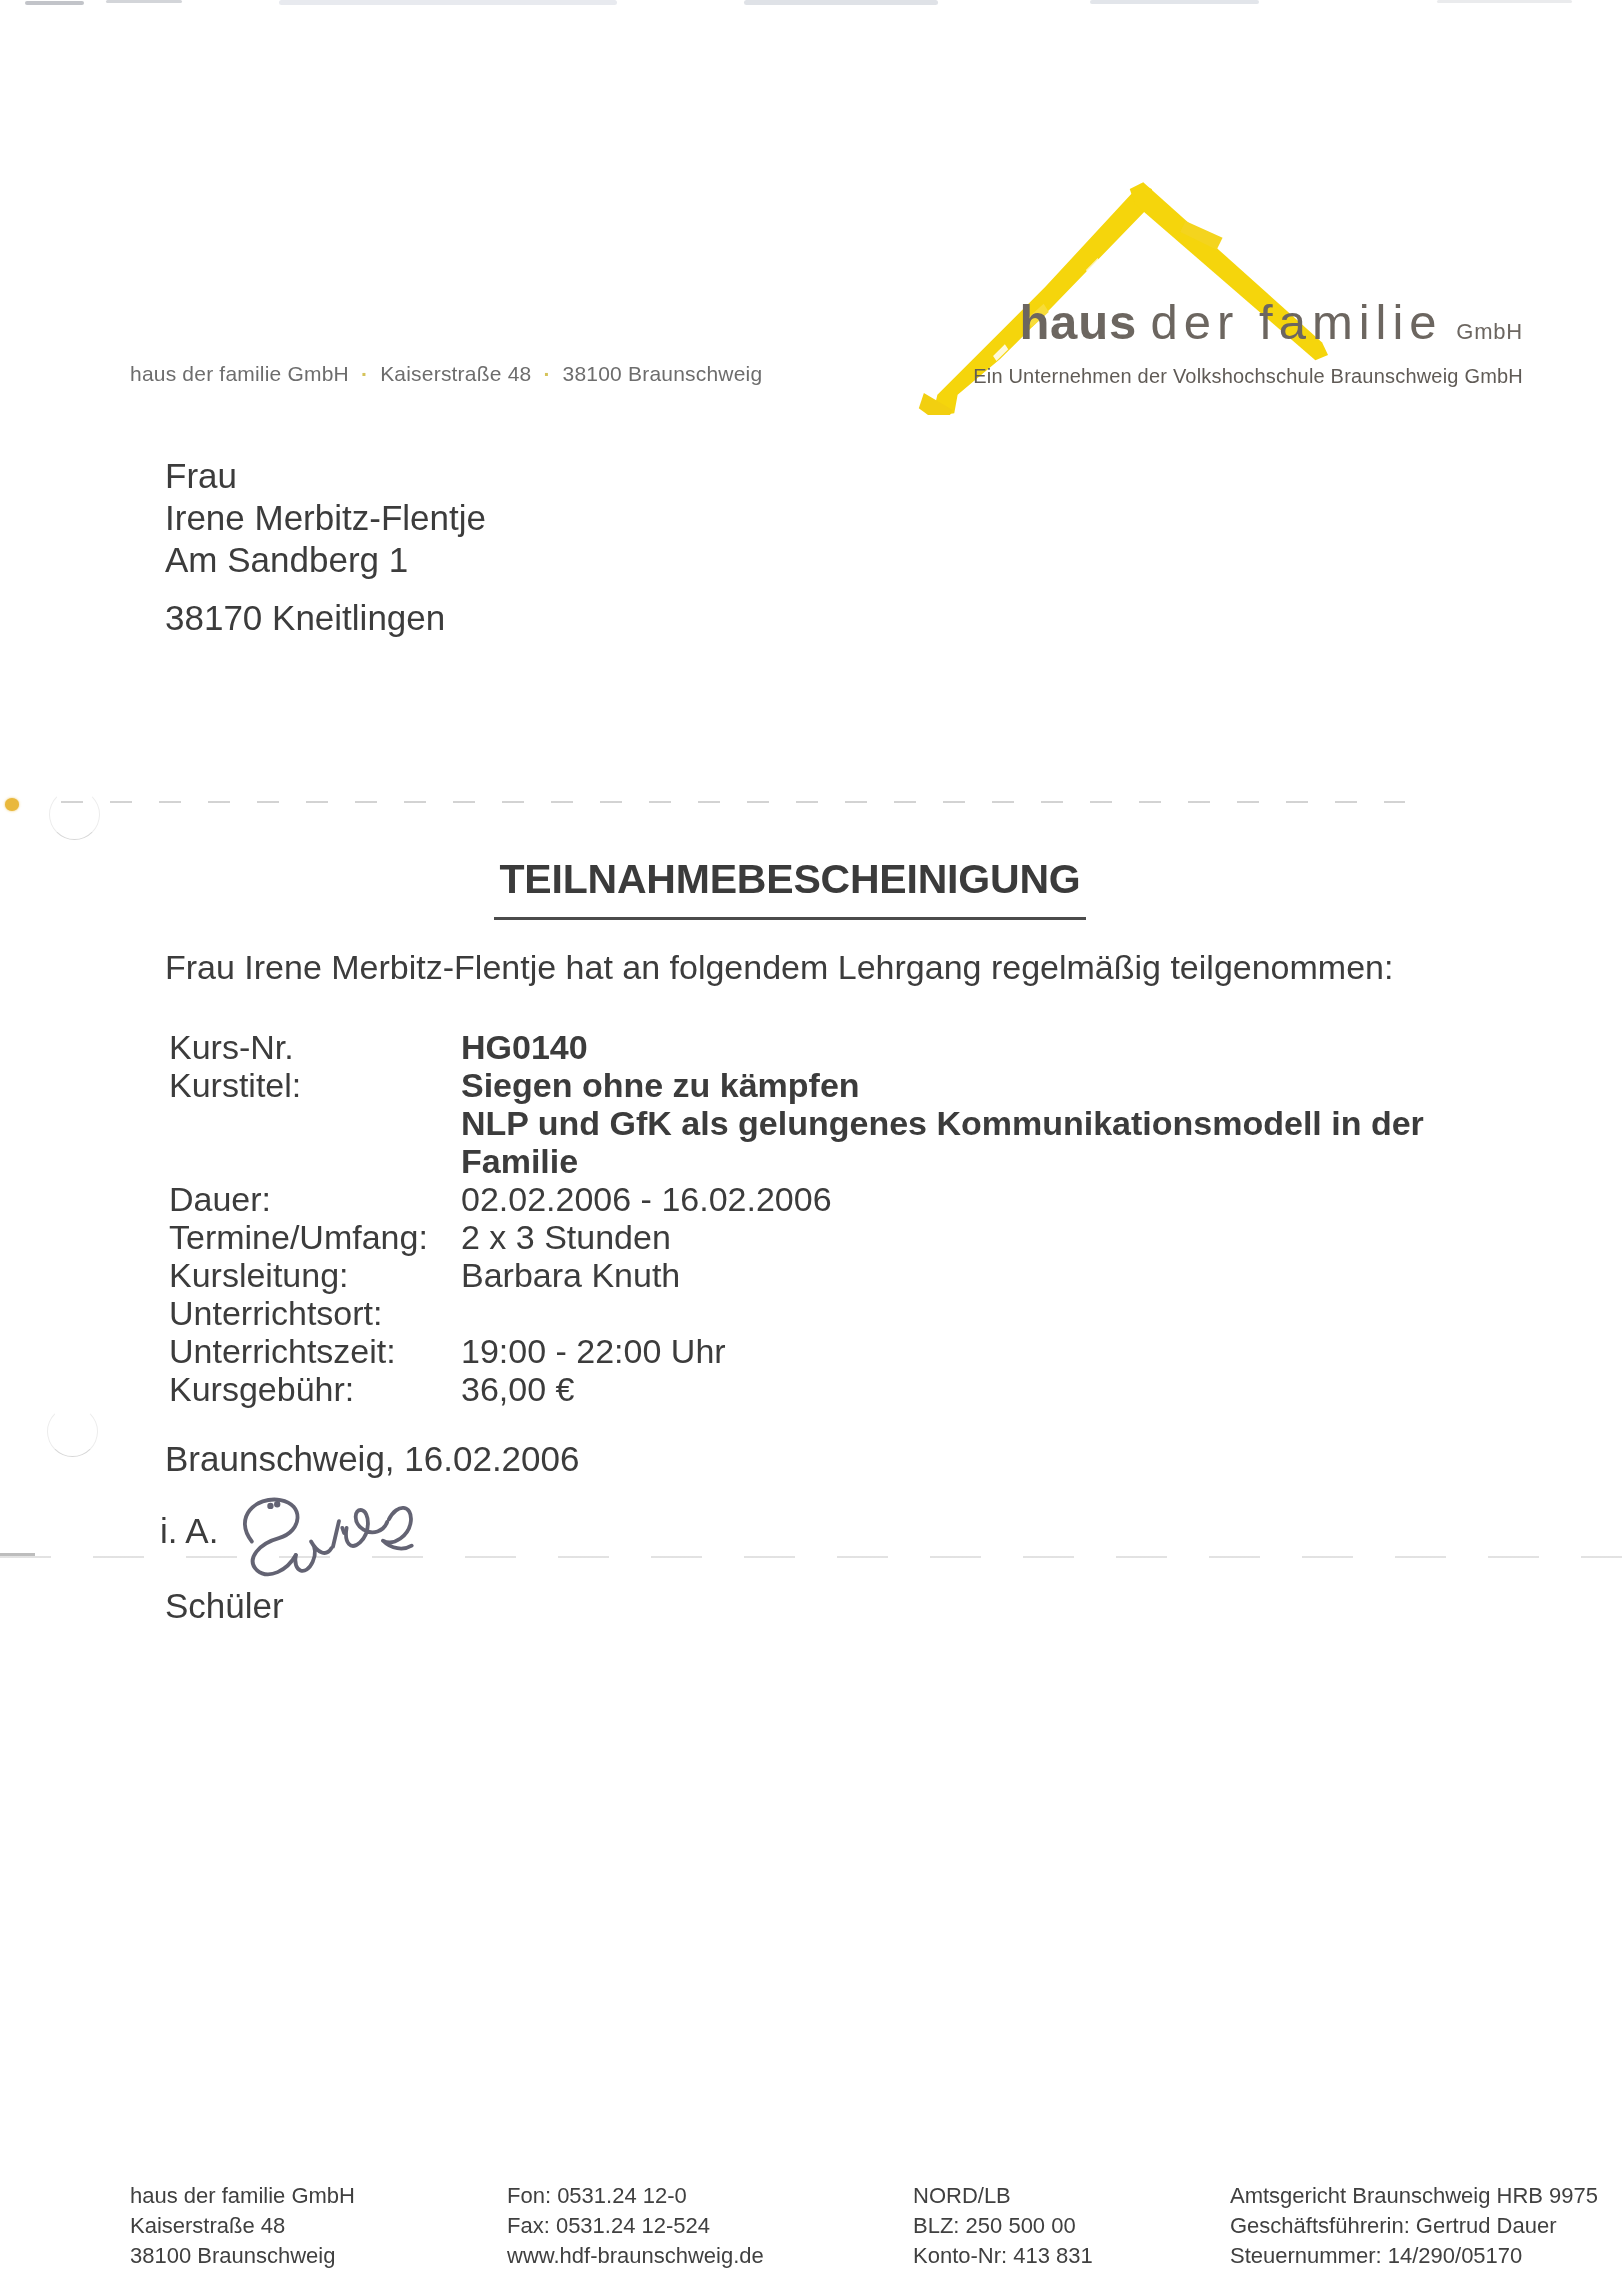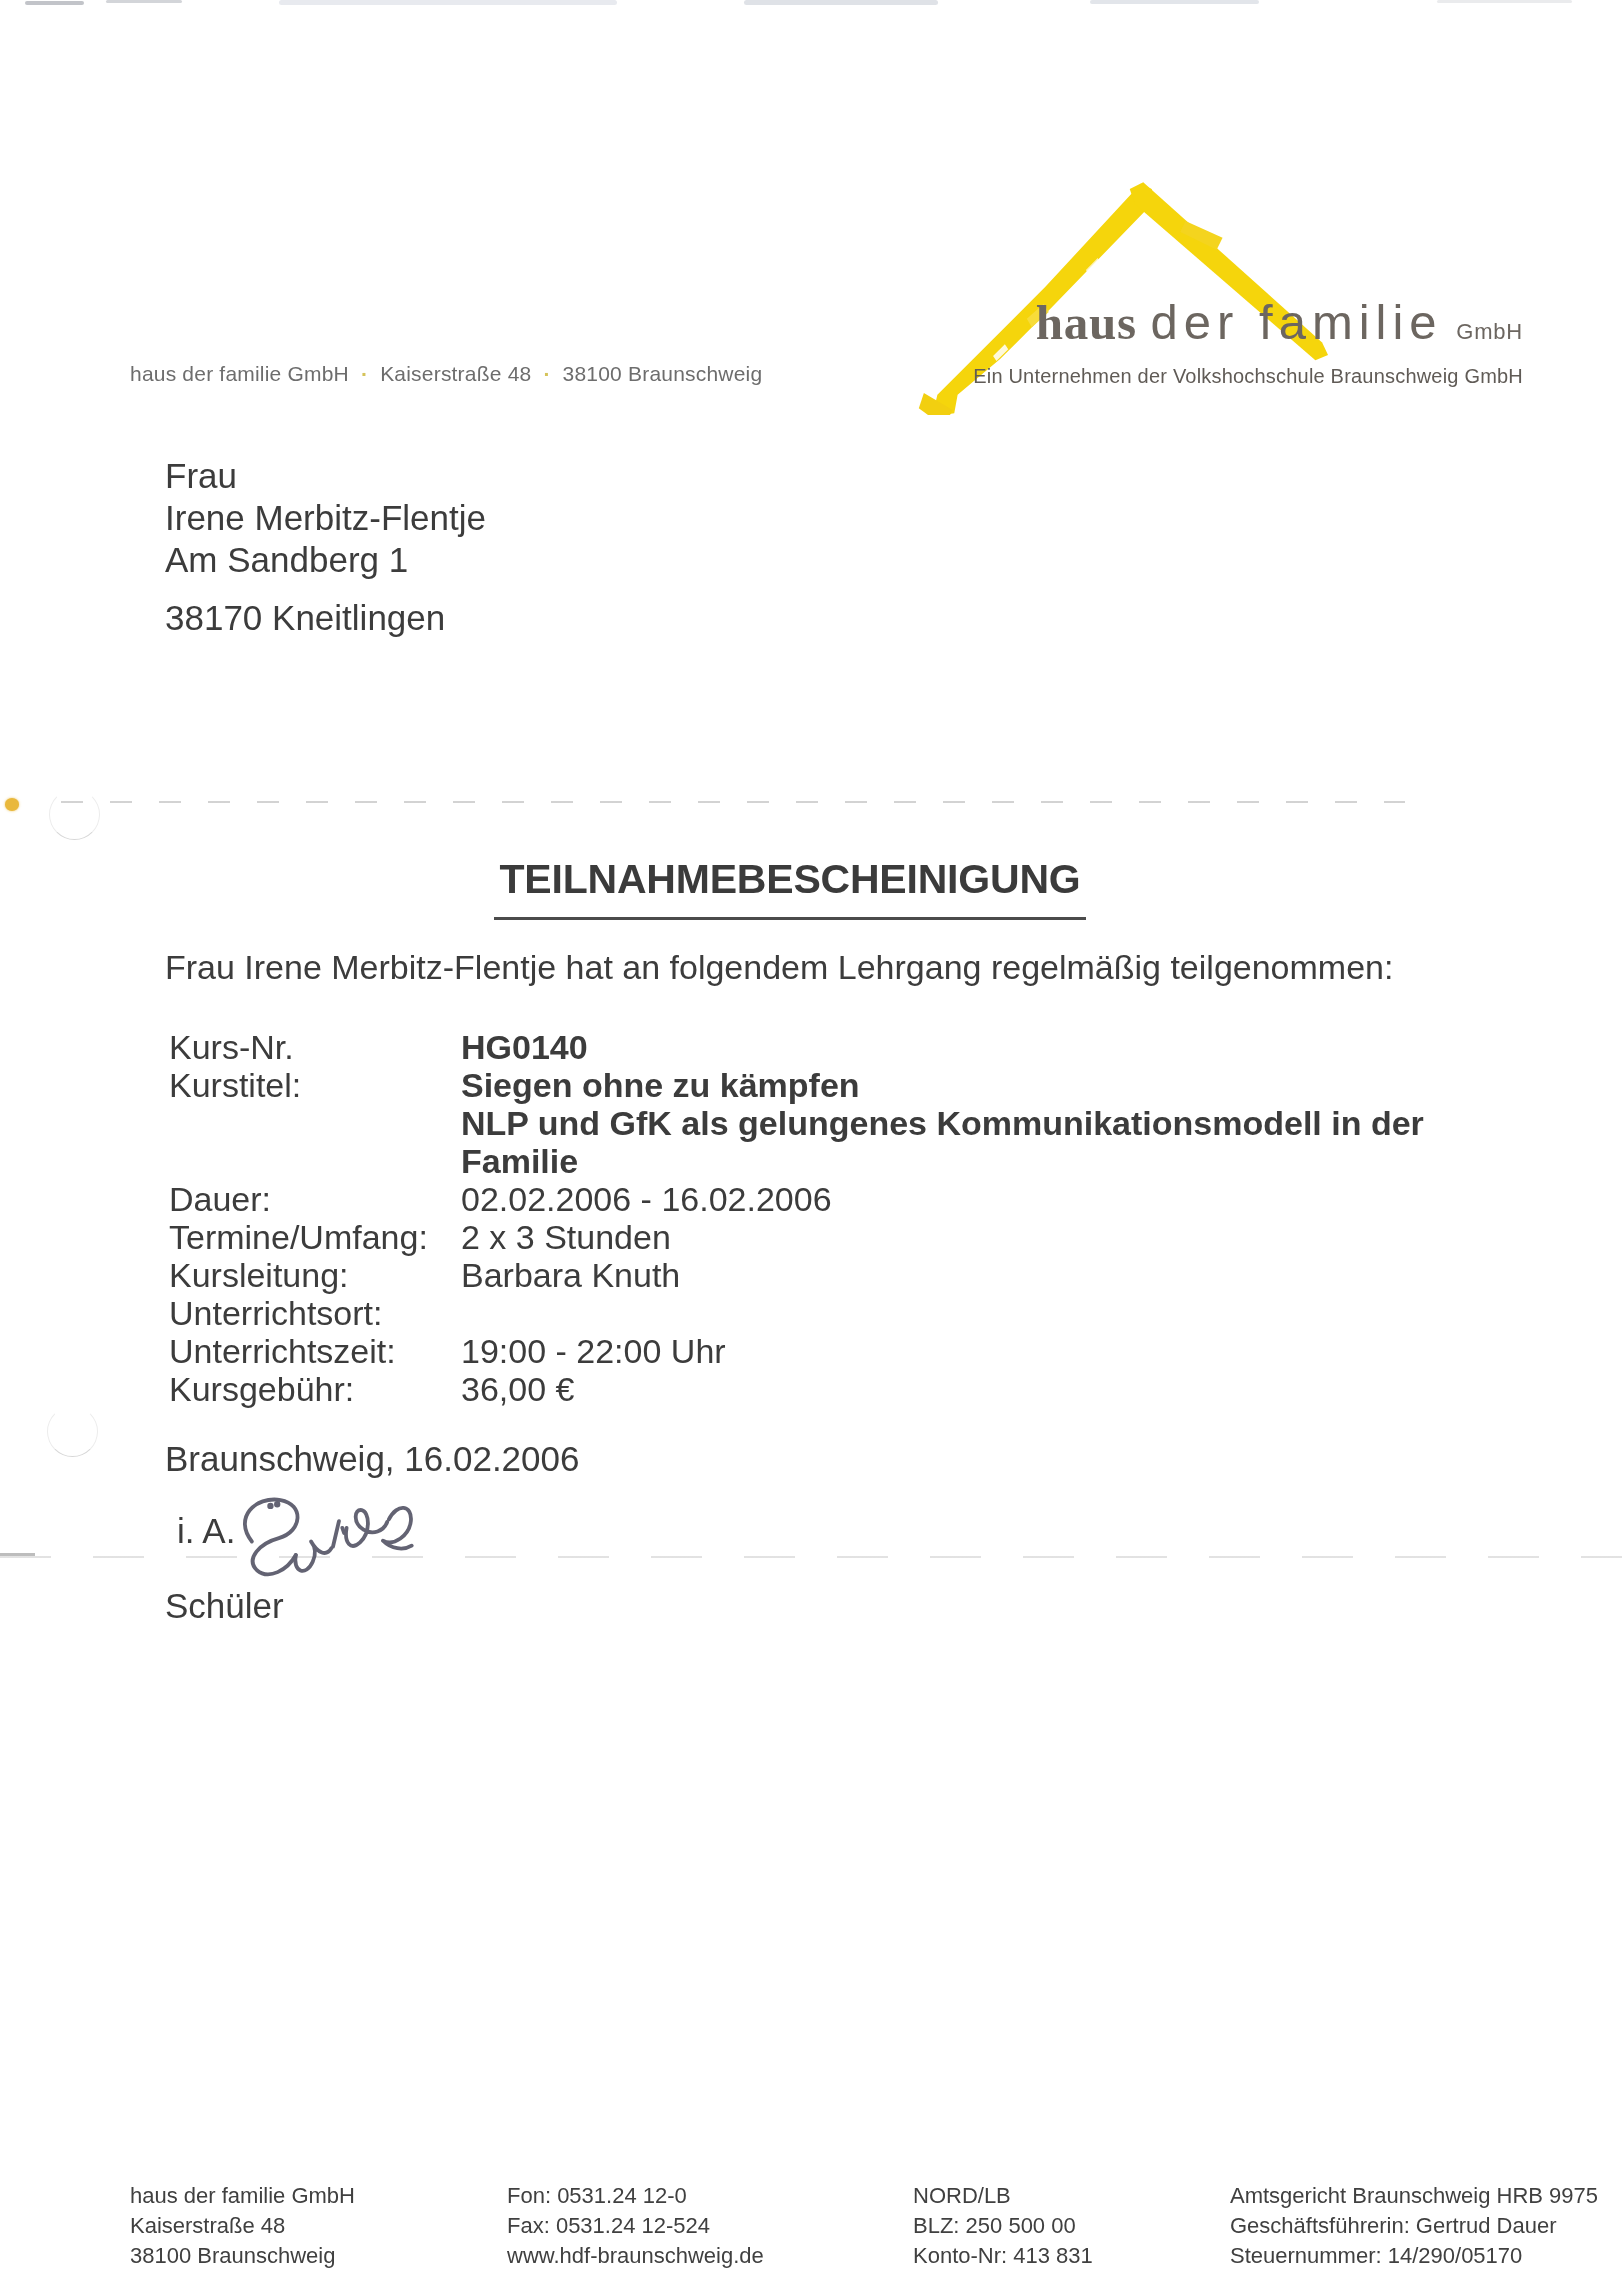--- a/index.html
+++ b/index.html
@@ -43,21 +43,21 @@
     font-size:21px;color:#6d6d6d;letter-spacing:0.2px;white-space:nowrap;
   }
   .sender-sep{color:#d5c35a;font-weight:bold;padding:0 12px;}
 
   .logo-roof{top:145px;left:917px;width:439px;height:270px;}
   .logo-text{
     top:298px;right:100px;text-align:right;white-space:nowrap;
     color:#6c6660;line-height:1;
   }
   .logo-main{font-size:49px;}
-  .logo-main .w-bold{font-weight:bold;letter-spacing:0.8px;font-family:Liberation Serif, serif;}
+  .logo-main .w-bold{font-weight:bold;letter-spacing:0.8px;}
   .logo-main .w-light{font-weight:400;letter-spacing:6px;}
   .logo-main .w-suffix{font-size:22px;letter-spacing:0.8px;}
   .logo-tagline{
     margin-top:19px;font-size:20px;color:#605b56;letter-spacing:0.2px;
   }
 
   
   .recipient{top:455px;left:165px;font-size:35px;line-height:42px;color:#3c3c3c;}
   .recipient .gap{margin-top:16px;}
 
@@ -71,21 +71,21 @@
 
   
   .intro{top:948px;left:165px;font-size:34px;color:#3c3c3c;}
   .course{top:1028px;left:169px;font-size:34px;color:#3c3c3c;}
   .course-row{display:flex;height:38px;align-items:baseline;}
   .course-label{width:292px;flex:0 0 292px;}
   .course-value{white-space:nowrap;}
   .v-bold{font-weight:bold;text-align:right;}
 
   .place-date{top:1439px;left:165px;font-size:35px;color:#3c3c3c;text-align:center;}
-  .sig-prefix{top:1511px;left:177px;font-size:35px;color:#3c3c3c;}
+  .sig-prefix{top:1511px;left:160px;font-size:35px;color:#3c3c3c;}
   .sig-svg{top:1489px;left:218px;width:203px;height:110px;}
   .sig-name{top:1586px;left:165px;font-size:35px;color:#3c3c3c;}
 
   
   .footer-col{font-size:22px;line-height:30px;color:#404040;top:2181px;}
   .fc-1{left:130px;}
   .fc-2{left:507px;}
   .fc-3{left:913px;}
   .fc-4{left:1230px;}
 </style>

